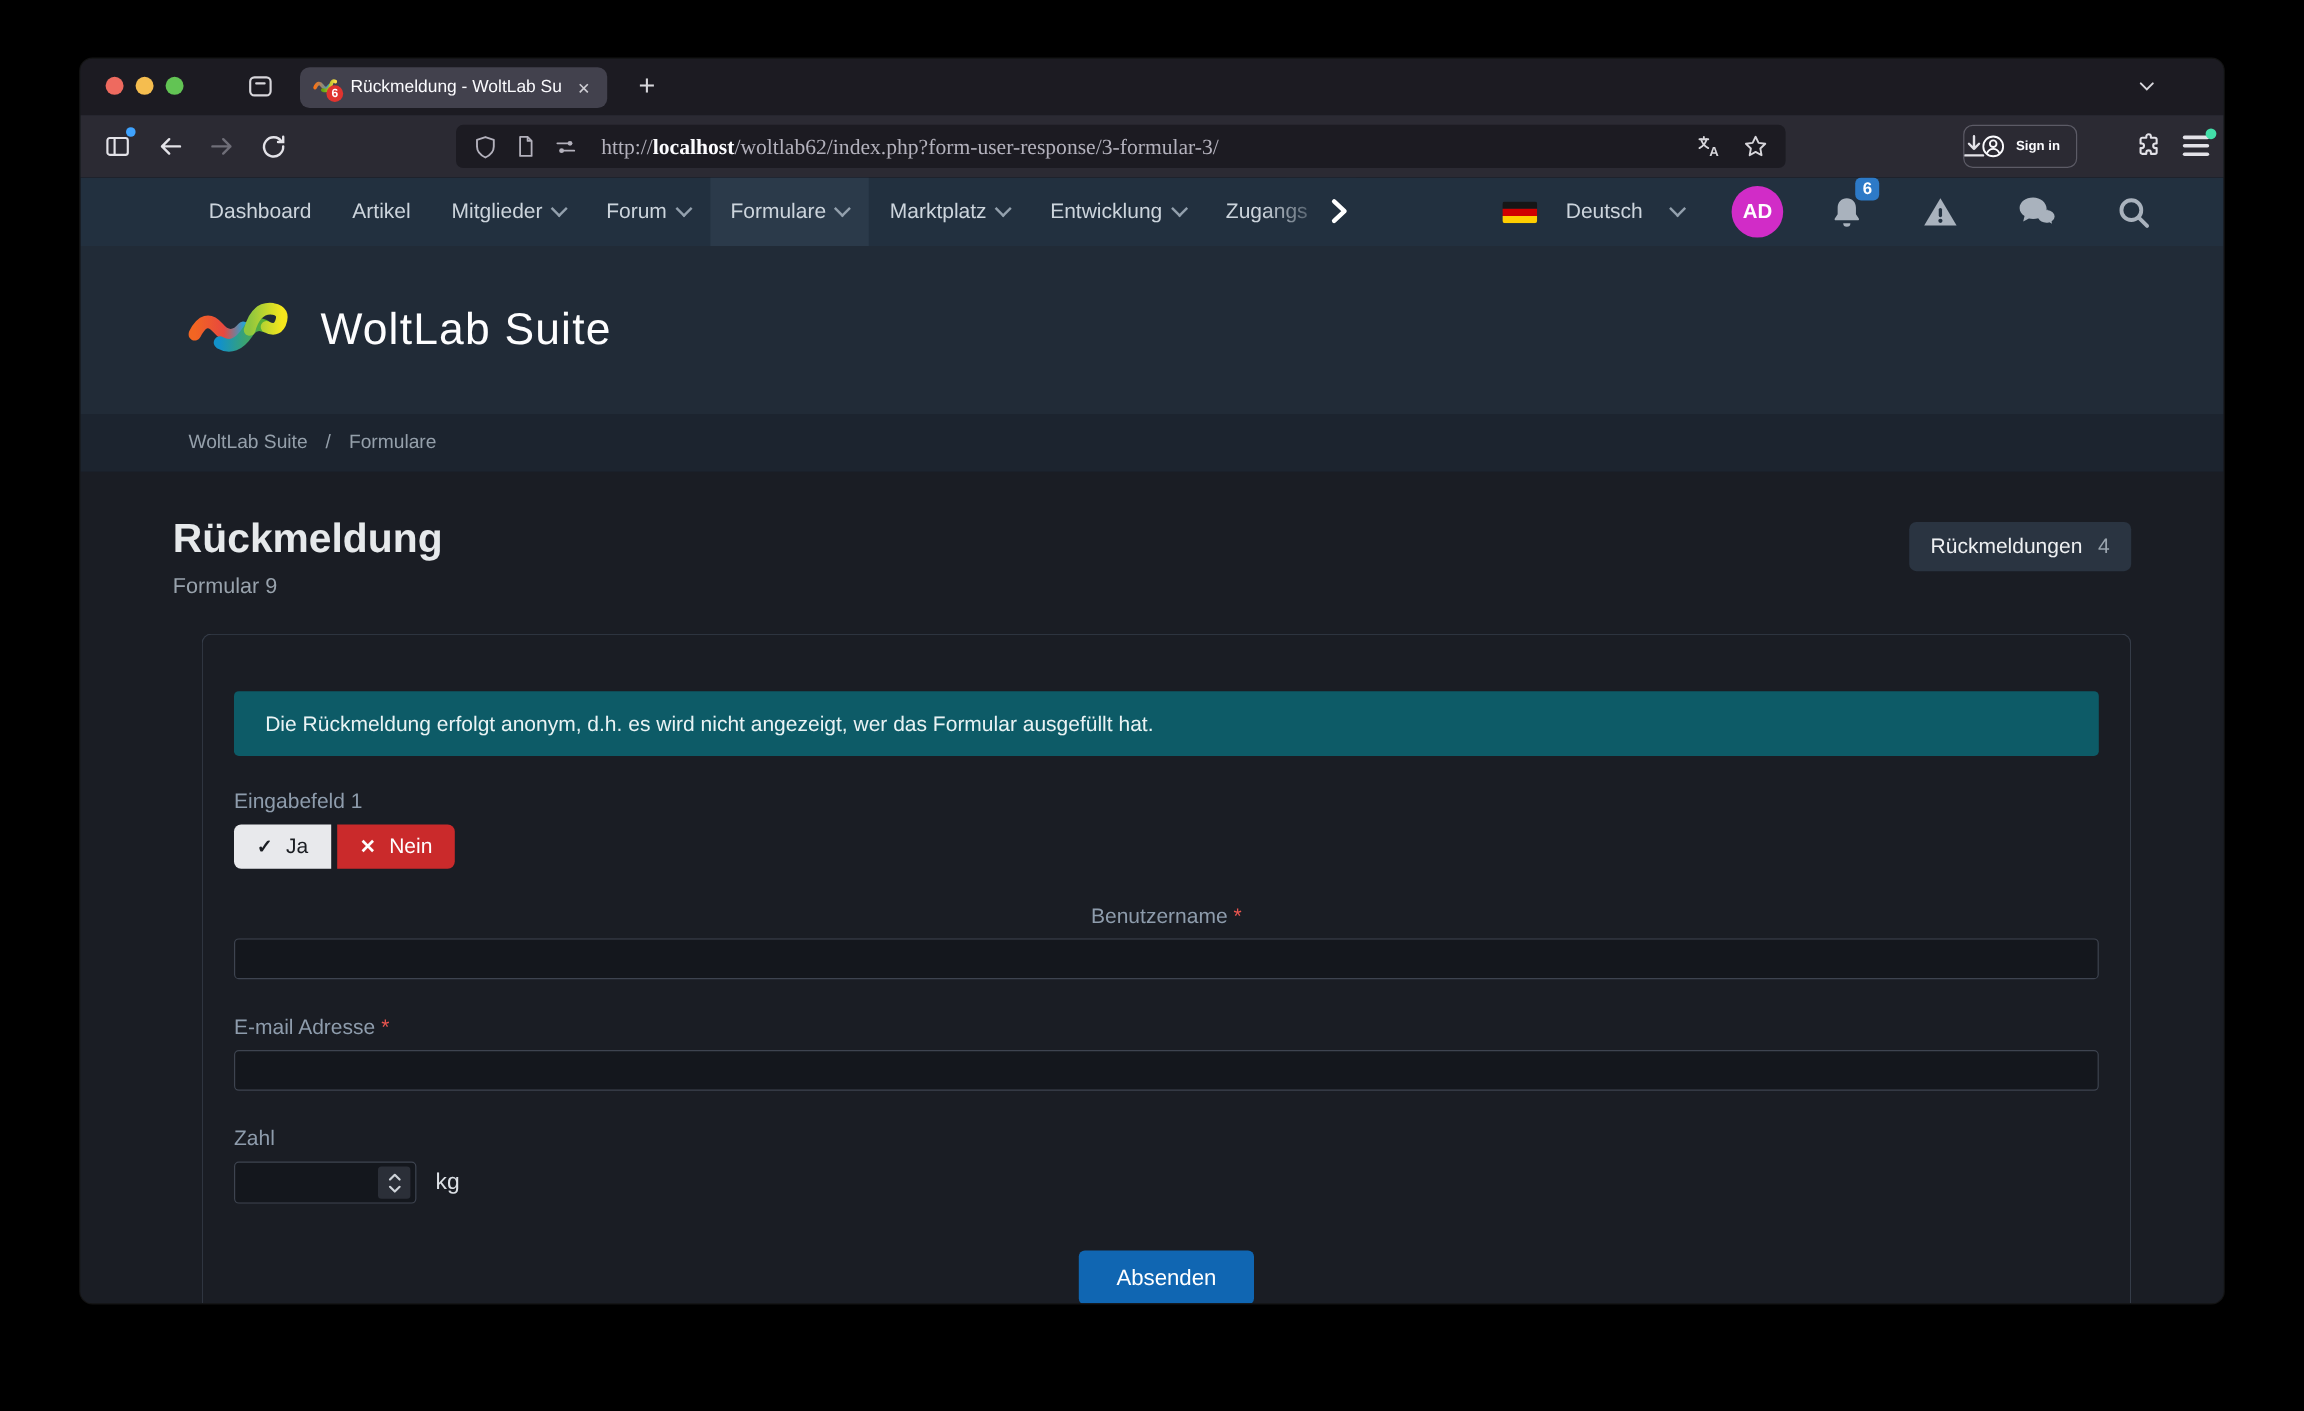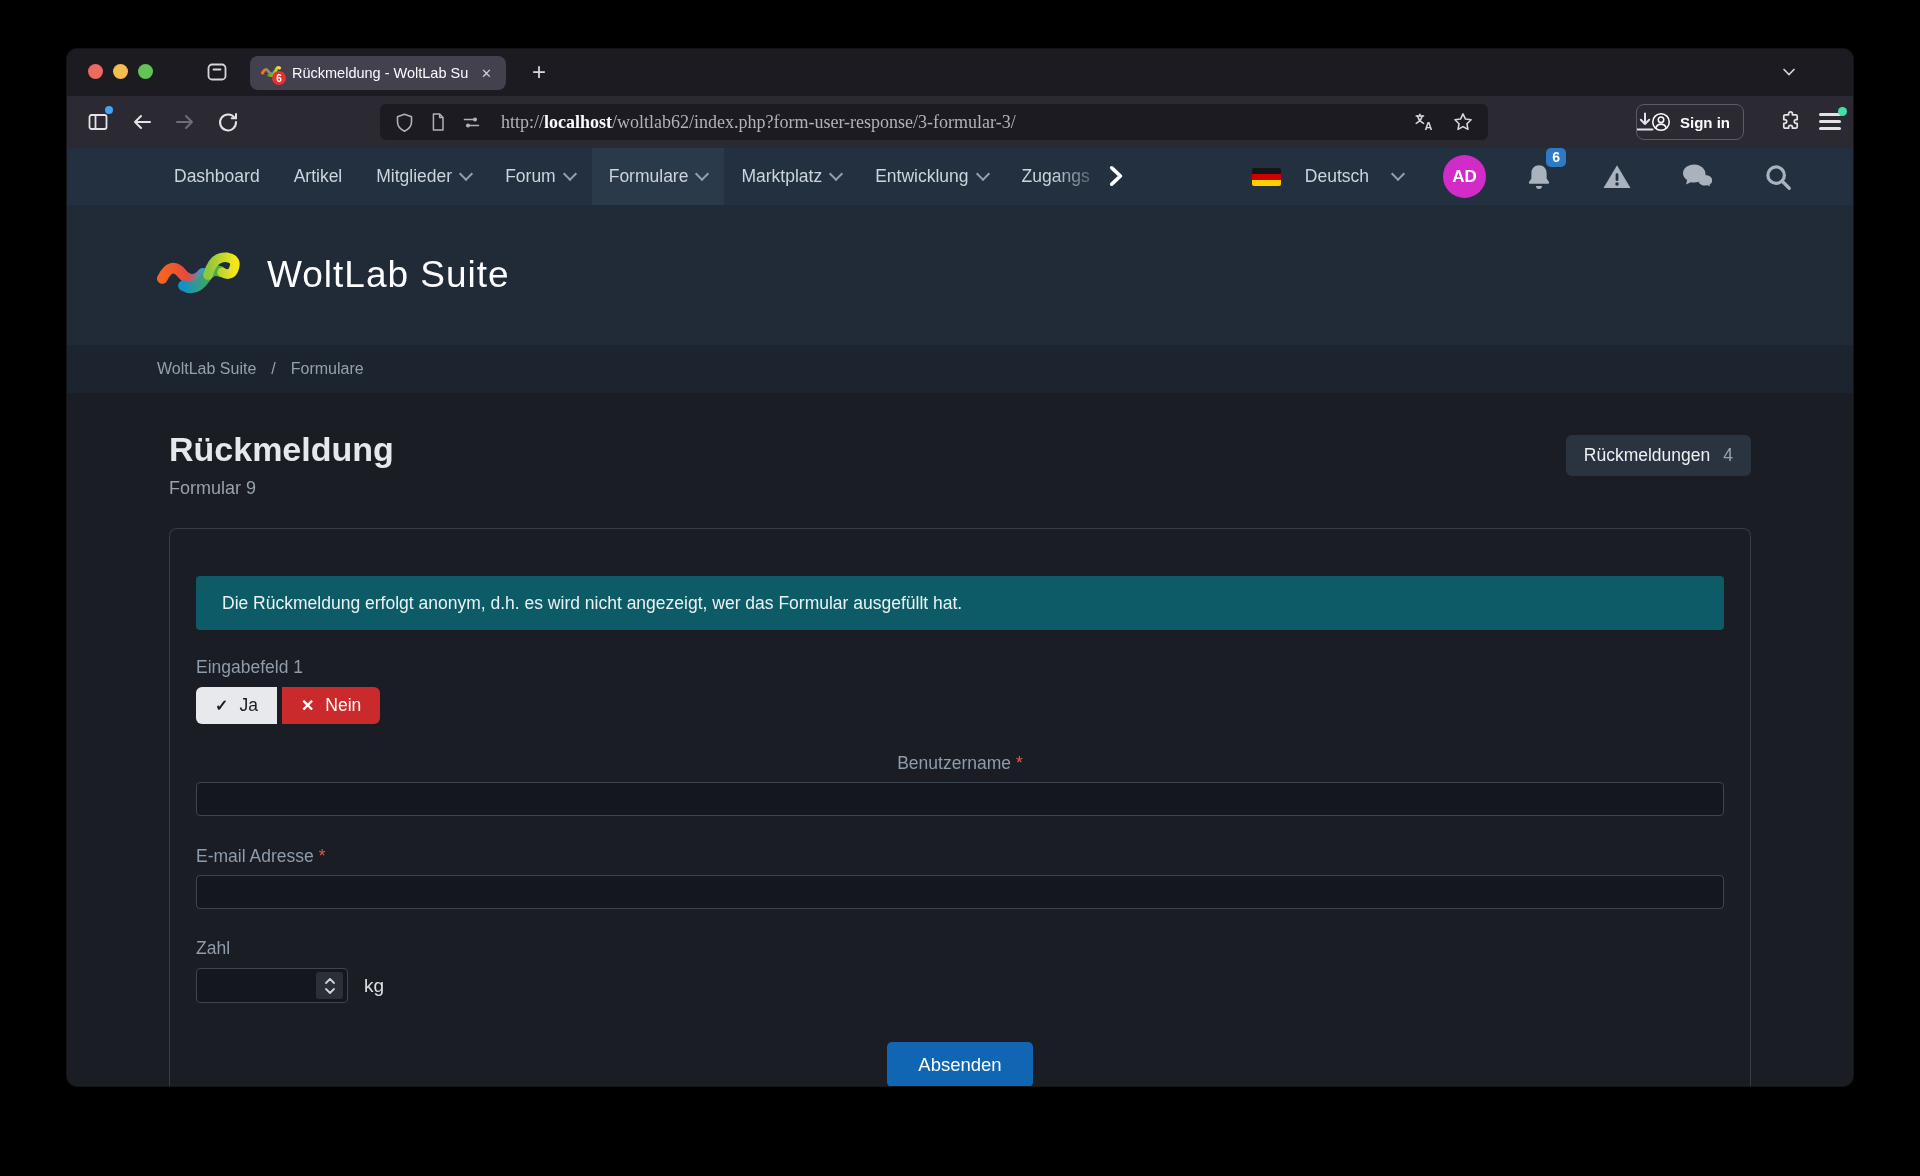--- a/index.html
+++ b/index.html
@@ -40,21 +40,21 @@
   .urlbar{position:absolute;left:313px;top:8px;width:1108px;height:36px;background:#1c1b22;
           border-radius:6px;display:flex;align-items:center;color:#b3b1bc;box-sizing:border-box;
           padding:0 14px;}
   .url-ic{margin-right:13px;color:#b3b1bc;display:flex;}
   .url-text{font-size:18px;margin-left:6px;white-space:nowrap;overflow:hidden;flex:1;font-family:Liberation Serif, serif;}
   .url-host{color:#fbfbfe;font-weight:bold;}
   .url-right{display:flex;gap:17px;margin-left:12px;color:#d7d6db;}
   .dl-ic{left:1566px;}
   .signin{position:absolute;left:1569px;top:8px;height:36px;border:1px solid #5c5b66;
           border-radius:8px;display:flex;align-items:center;gap:8px;padding:0 13px;
-          color:#fbfbfe;font-size:15px;font-weight:bold;box-sizing:border-box;}
+          color:#fbfbfe;font-size:11px;font-weight:bold;box-sizing:border-box;}
   .puzzle-ic{left:1712px;}
   .menu-ic{left:1752px;width:24px;}
   .hamburger{display:flex;flex-direction:column;gap:4.5px;padding-top:3px;}
   .hamburger i{display:block;width:22px;height:2.5px;background:#e3e2e8;border-radius:2px;}
   .green-dot{position:absolute;right:-4px;top:-3px;width:9px;height:9px;border-radius:50%;background:#43dfa9;}
 
   
   .pagearea{position:absolute;top:99px;left:0;right:0;bottom:0;background:#1a1d24;overflow:hidden;}
 
   .mainnav{height:57px;background:#22303f;display:flex;align-items:stretch;
@@ -78,30 +78,30 @@
   .bell-wrap{position:relative;}
   .nav-badge{position:absolute;top:-14px;right:-12px;background:#2d7ac7;color:#fff;font-size:14px;
           font-weight:bold;border-radius:5px;padding:1px 6px 2px;line-height:16px;}
 
   .siteheader{height:140px;background:#212b37;display:flex;align-items:center;padding:0 90px;gap:22px;}
   .brand-text{font-size:37px;font-weight:300;color:#fdfdfe;letter-spacing:1px;}
 
   .breadcrumbbar{height:48px;background:#1c242f;display:flex;align-items:center;
                  padding:0 90px;font-size:16px;color:#95a0ab;gap:15px;}
 
-  .content{padding:0 102px;}
+  .content{padding:0 77px;}
   .titlerow{display:flex;justify-content:space-between;align-items:flex-start;padding-top:37px;}
   .page-title{margin:0;font-size:34px;font-weight:bold;color:#e6e9eb;}
   .page-subtitle{margin-top:9px;font-size:18px;color:#98a2ac;}
   .counterbtn{background:#2a3441;border-radius:6px;height:41px;display:flex;align-items:center;
               gap:13px;padding:0 18px;font-size:17.5px;color:#eef0f2;margin-top:5px;}
   .counterbtn .count{color:#9aa4ae;}
 
   .formbox{margin-top:29px;border:1px solid #353c48;border-bottom:none;
-           border-radius:8px 8px 0 0;padding:47px 26px 0;height:560px;box-sizing:border-box;}
+           border-radius:8px 8px 0 0;padding:47px 26px 0;height:560px;box-sizing:border-box;margin-left:24px;}
   .notice{background:#0d5b67;border-radius:4px;height:54px;display:flex;align-items:center;
           padding:0 26px;color:#e9f3f4;font-size:17.5px;}
   .field-label{color:#8e9cac;font-size:17.5px;line-height:20px;}
   .req{color:#e8554f;margin-left:5px;}
   .lbl-1{margin-top:27px;}
   .segmented{display:flex;gap:5px;margin-top:10px;}
   .seg-btn{height:37px;display:flex;align-items:center;gap:11px;font-size:17.5px;padding:0 19px;}
   .seg-yes{background:#e8e9ec;color:#1a1d22;border-radius:6px 0 0 6px;}
   .seg-no{background:#ca2a2b;color:#fff;border-radius:0 6px 6px 0;}
   .seg-ic{font-size:16px;font-weight:bold;}

